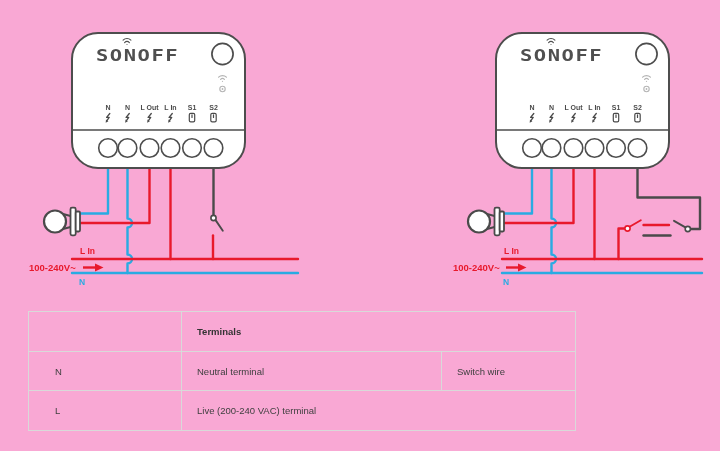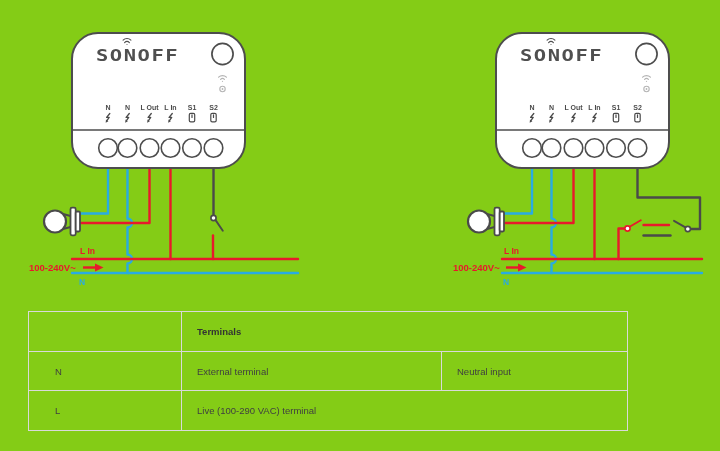--- a/index.html
+++ b/index.html
@@ -1,21 +1,21 @@
 <!DOCTYPE html>
 <html><head>
 <meta charset="utf-8">
 <style>
   html,body{margin:0;padding:0;background:#ffffff;}
-  .canvas{position:relative;width:720px;height:451px;background:#84cc16;overflow:hidden;
+  .canvas{position:relative;width:720px;height:451px;background:#f9a8d4;overflow:hidden;
           font-family:"Liberation Sans",sans-serif;text-decoration:underline;}
   .diagrams{position:absolute;left:0;top:0;}
 
   
-  .spec-table{position:absolute;left:28px;top:311px;width:600px;height:120px;
+  .spec-table{position:absolute;left:28px;top:311px;width:548px;height:120px;
               border:1px solid #d9d9d9;box-sizing:border-box;display:flex;flex-direction:column;
               color:#404040;font-size:9.5px;text-align:center;}
   .tr{display:grid;grid-template-columns:152px 260px 1fr;flex:1;}
   .tr + .tr{border-top:1px solid #d9d9d9;}
   .td{display:flex;align-items:center;padding-left:15px;box-sizing:border-box;}
   .td.c1{padding-left:26px;}
   .td.c2,.td.c3{border-left:1px solid #d9d9d9;}
   .th{font-weight:bold;color:#333;}
 
   
@@ -171,22 +171,22 @@
   </g>
 </svg>
 
 <div class="spec-table">
   <div class="tr">
     <div class="td c1 th"></div>
     <div class="td c2 th">Terminals</div>
   </div>
   <div class="tr">
     <div class="td c1">N</div>
-    <div class="td c2">External terminal</div>
-    <div class="td c3">Neutral input</div>
+    <div class="td c2">Neutral terminal</div>
+    <div class="td c3">Switch wire</div>
   </div>
   <div class="tr">
     <div class="td c1">L</div>
-    <div class="td c2">Live (100-290 VAC) terminal</div>
+    <div class="td c2">Live (200-240 VAC) terminal</div>
   </div>
 </div>
 
 </div>
 
 </body></html>

